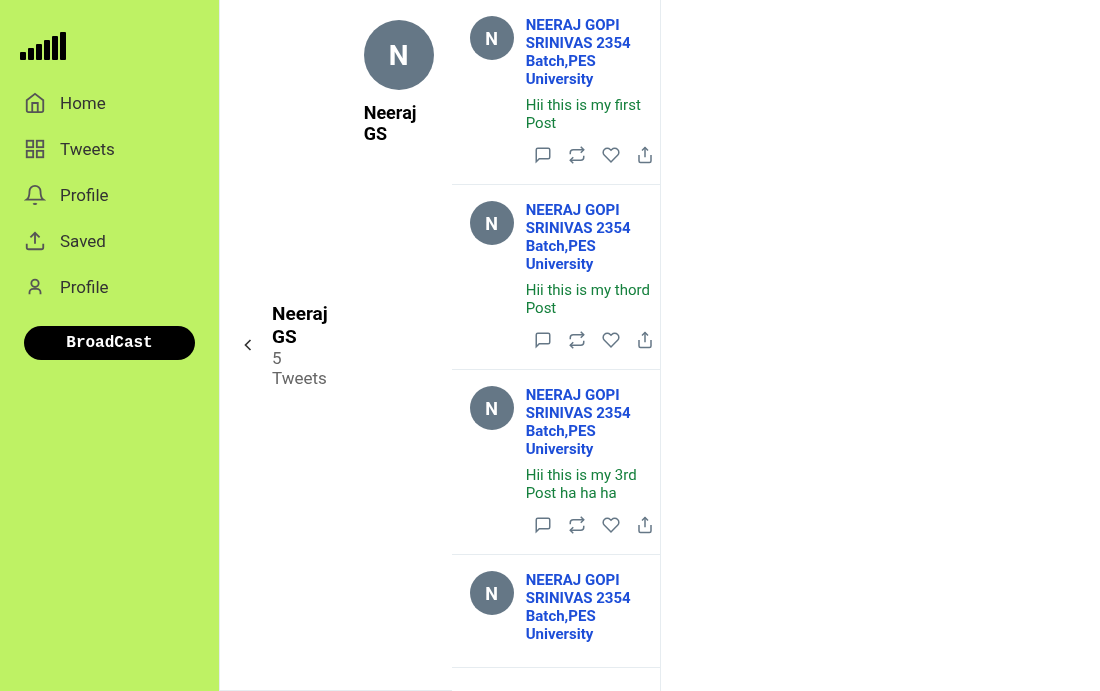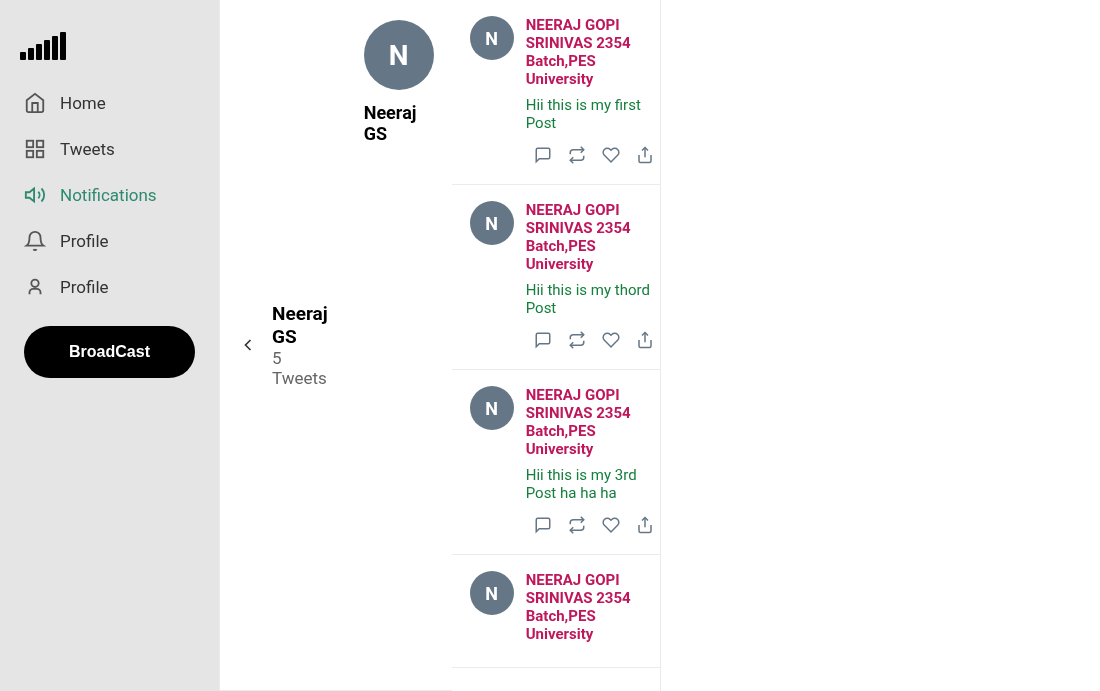--- a/index.html
+++ b/index.html
@@ -6,21 +6,21 @@
     body { font-family: -apple-system, BlinkMacSystemFont, 'Segoe UI', Roboto, sans-serif; background: #fff; display: flex; height: 691px; width: 1100px; overflow: hidden; }
 
     
     .sidebar {
       width: 220px;
       min-width: 220px;
       border-right: 1px solid #e6ecf0;
       padding: 20px 0;
       display: flex;
       flex-direction: column;
-      background: #e5e5e5;
+      background: #bef264;
     }
     .sidebar-logo {
       padding: 10px 20px 20px 20px;
       display: flex;
       align-items: center;
     }
     .signal-icon {
       display: flex;
       align-items: flex-end;
       gap: 2px;
@@ -68,25 +68,26 @@
     }
     .nav-item.notifications .nav-item-icon {
       color: #2d8a6e;
     }
     .broadcast-btn {
       margin: 16px 14px 0 14px;
       background: #000;
       color: #fff;
       border: none;
       border-radius: 30px;
-      padding: 17px 20px;
+      padding: 8px 20px;
       font-size: 16px;
       font-weight: 600;
       cursor: pointer;
       text-align: center;
+      font-family: Liberation Mono, monospace;
     }
 
     
     .main {
       flex: 1;
       display: flex;
       border-right: 1px solid #e6ecf0;
       overflow-y: auto;
       max-width: 610px;
     }
@@ -164,21 +165,21 @@
       align-items: center;
       justify-content: center;
       font-size: 18px;
       font-weight: 700;
       color: #fff;
       flex-shrink: 0;
     }
     .tweet-user-name {
       font-size: 15px;
       font-weight: 700;
-      color: #be185d;
+      color: #1d4ed8;
     }
     .tweet-content {
       margin-left: 56px;
       font-size: 15px;
       color: #15803d;
       margin-bottom: 10px;
     }
     .tweet-actions {
       margin-left: 56px;
       display: flex;
@@ -235,40 +236,41 @@
         <svg width="22" height="22" viewBox="0 0 24 24" fill="none" stroke="currentColor" stroke-width="2">
             <rect x="3" y="3" width="7" height="7"></rect>
             <rect x="14" y="3" width="7" height="7"></rect>
             <rect x="3" y="14" width="7" height="7"></rect>
             <rect x="14" y="14" width="7" height="7"></rect>
           </svg>
       </span>
       <span class="nav-item-label">Tweets</span>
     </a>
 
-    <a class="nav-item notifications">
-      <span class="nav-item-icon" style="color:#2d8a6e">
-        <svg width="22" height="22" viewBox="0 0 24 24" fill="none" stroke="currentColor" stroke-width="2">
-            <polygon points="11 5 6 9 2 9 2 15 6 15 11 19 11 5"></polygon>
-            <path d="M19.07 4.93a10 10 0 010 14.14M15.54 8.46a5 5 0 010 7.07"></path>
-          </svg>
-      </span>
-      <span class="nav-item-label" style="color:#2d8a6e">Notifications</span>
-    </a>
 
     <a class="nav-item">
       <span class="nav-item-icon">
         <svg width="22" height="22" viewBox="0 0 24 24" fill="none" stroke="currentColor" stroke-width="2">
             <path d="M18 8A6 6 0 006 8c0 7-3 9-3 9h18s-3-2-3-9"></path>
             <path d="M13.73 21a2 2 0 01-3.46 0"></path>
           </svg>
       </span>
       <span class="nav-item-label">Profile</span>
     </a>
 
+    <a class="nav-item">
+      <span class="nav-item-icon">
+        <svg width="22" height="22" viewBox="0 0 24 24" fill="none" stroke="currentColor" stroke-width="2">
+            <path d="M21 15v4a2 2 0 01-2 2H5a2 2 0 01-2-2v-4"></path>
+            <polyline points="17 8 12 3 7 8"></polyline>
+            <line x1="12" y1="3" x2="12" y2="15"></line>
+          </svg>
+      </span>
+      <span class="nav-item-label">Saved</span>
+    </a>
 
     <a class="nav-item">
       <span class="nav-item-icon">
         <svg width="22" height="22" viewBox="0 0 24 24" fill="none" stroke="currentColor" stroke-width="2">
             <circle cx="12" cy="8" r="4"></circle>
             <path d="M6 20v-2a4 4 0 014-4h4a4 4 0 014 4v2"></path>
           </svg>
       </span>
       <span class="nav-item-label">Profile</span>
     </a>

